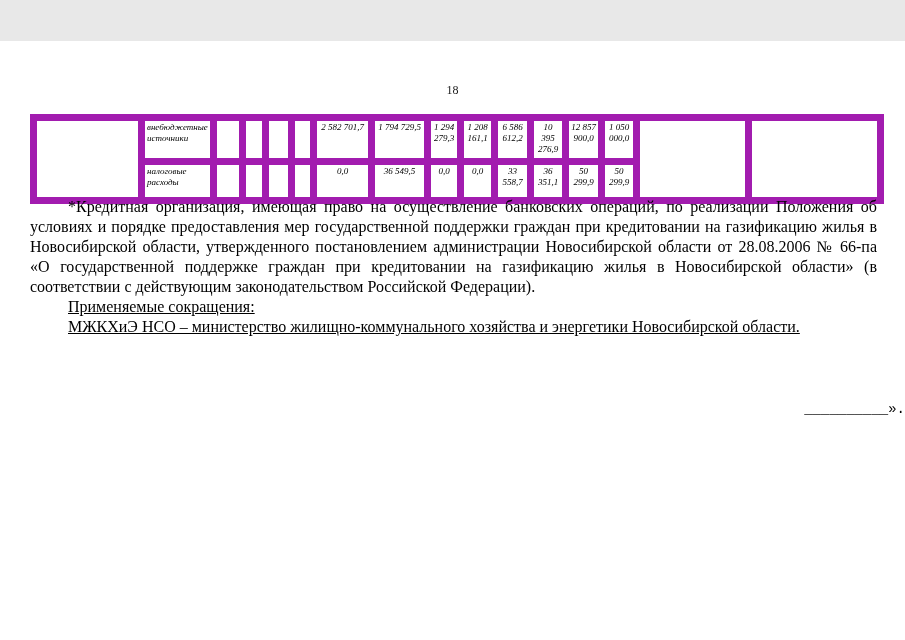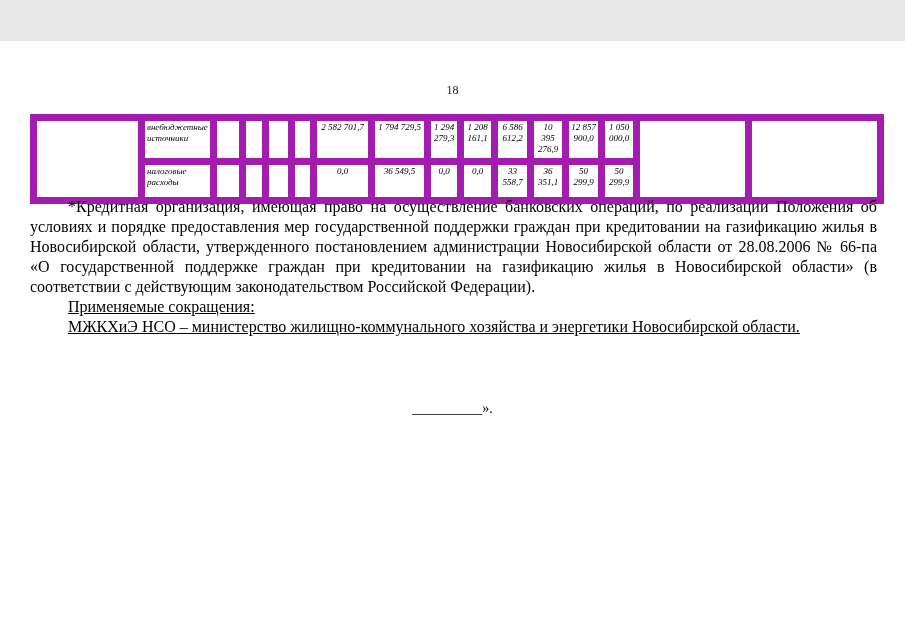--- a/index.html
+++ b/index.html
@@ -62,22 +62,23 @@
   .abbr-line {
     text-indent: 38px;
     margin: 0;
     text-decoration: underline;
   }
   .closing-line {
     position: absolute;
     top: 360px;
     left: 0;
     width: 100%;
-    text-align: center;
+    text-align: right;
     font-size: 14px;
+    font-family: Liberation Mono, monospace;
   }
 </style>
 </head>
 <body>
 
 <div class="page">
 
   <div class="page-number">18</div>
 
   <table class="frag">

